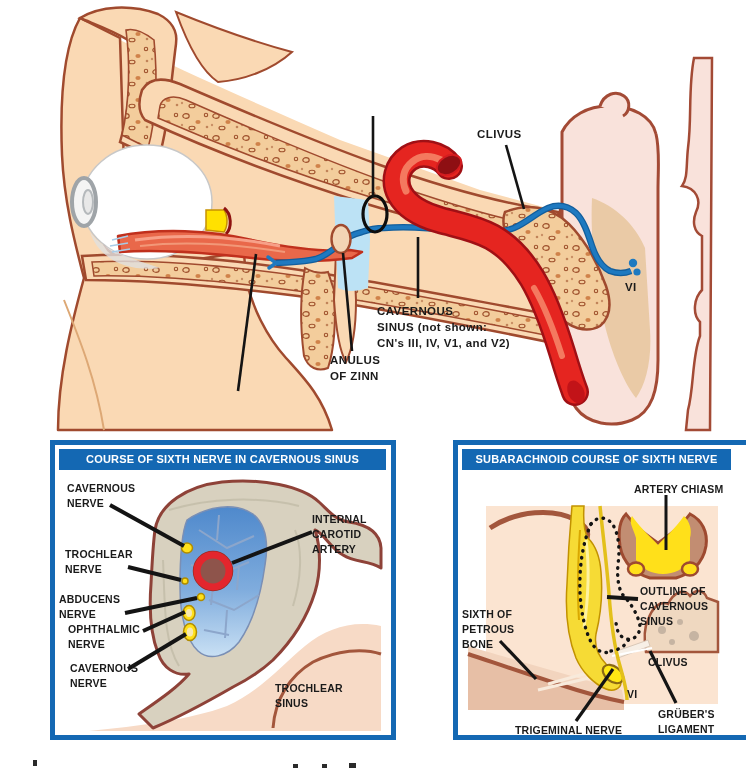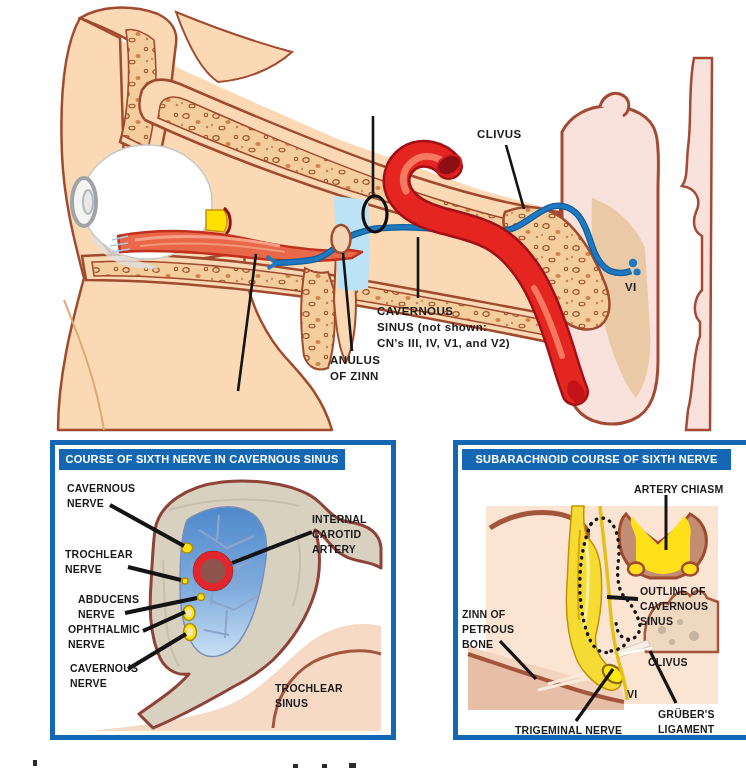--- a/index.html
+++ b/index.html
@@ -174,21 +174,21 @@
     <div>CN's III, IV, V1, and V2)</div>
   </div>
   <div class="lbl" style="left:330px;top:352px">
     <div>ANULUS</div>
     <div>OF ZINN</div>
   </div>
   <div class="lbl" style="left:625px;top:279px">VI</div>
 
   <div class="panel" style="left:50px;top:440px">
     <div class="frame"></div>
-    <div class="tbar" style="width:286px">COURSE OF SIXTH NERVE IN CAVERNOUS SINUS</div>
+    <div class="tbar" style="width:327px">COURSE OF SIXTH NERVE IN CAVERNOUS SINUS</div>
 
     <svg style="left:9px;top:30px" width="328" height="261" viewBox="0 0 328 261">
 
       <path d="M30,261 C80,256 130,250 168,236 C200,222 222,196 246,176 C268,158 294,150 322,156
                L322,261 Z" fill="#F7DAC6"></path>
       <path d="M214,258 C216,230 230,206 254,192 C278,180 304,178 322,184" fill="none" stroke="#A3563C" stroke-width="3"></path>
 
       <path d="M96,60 C100,34 128,16 163,12 C203,8 243,16 260,32 C270,41 276,50 290,52
                C310,55 321,64 322,78 L322,98 C310,90 296,93 284,85 C270,77 266,64 256,60
                C262,78 262,102 256,122 C248,148 232,172 214,190 C200,203 186,211 174,217
@@ -229,21 +229,21 @@
     </svg>
 
     <div class="plbl" style="left:17px;top:41px">
       <div>CAVERNOUS</div>
       <div>NERVE</div>
     </div>
     <div class="plbl" style="left:15px;top:107px">
       <div>TROCHLEAR</div>
       <div>NERVE</div>
     </div>
-    <div class="plbl" style="left:28px;top:152px">
+    <div class="plbl" style="left:9px;top:152px">
       <div>ABDUCENS</div>
       <div>NERVE</div>
     </div>
     <div class="plbl" style="left:18px;top:182px">
       <div>OPHTHALMIC</div>
       <div>NERVE</div>
     </div>
     <div class="plbl" style="left:20px;top:221px">
       <div>CAVERNOUS</div>
       <div>NERVE</div>
@@ -325,21 +325,21 @@
         <line x1="204" y1="25" x2="204" y2="80" stroke-width="3"></line>
         <line x1="145" y1="127" x2="176" y2="129" stroke-width="4"></line>
         <line x1="38" y1="171" x2="74" y2="209" stroke-width="3.2"></line>
         <line x1="188" y1="181" x2="214" y2="233" stroke-width="3.2"></line>
         <line x1="114" y1="251" x2="151" y2="199" stroke-width="3.2"></line>
       </g>
     </svg>
 
     <div class="plbl" style="left:181px;top:42px">ARTERY CHIASM</div>
     <div class="plbl" style="left:9px;top:167px">
-      <div>ZINN OF</div>
+      <div>SIXTH OF</div>
       <div>PETROUS</div>
       <div>BONE</div>
     </div>
     <div class="plbl" style="left:187px;top:144px">
       <div>OUTLINE OF</div>
       <div>CAVERNOUS</div>
       <div>SINUS</div>
     </div>
     <div class="plbl" style="left:195px;top:215px">CLIVUS</div>
     <div class="plbl" style="left:174px;top:247px">VI</div>

